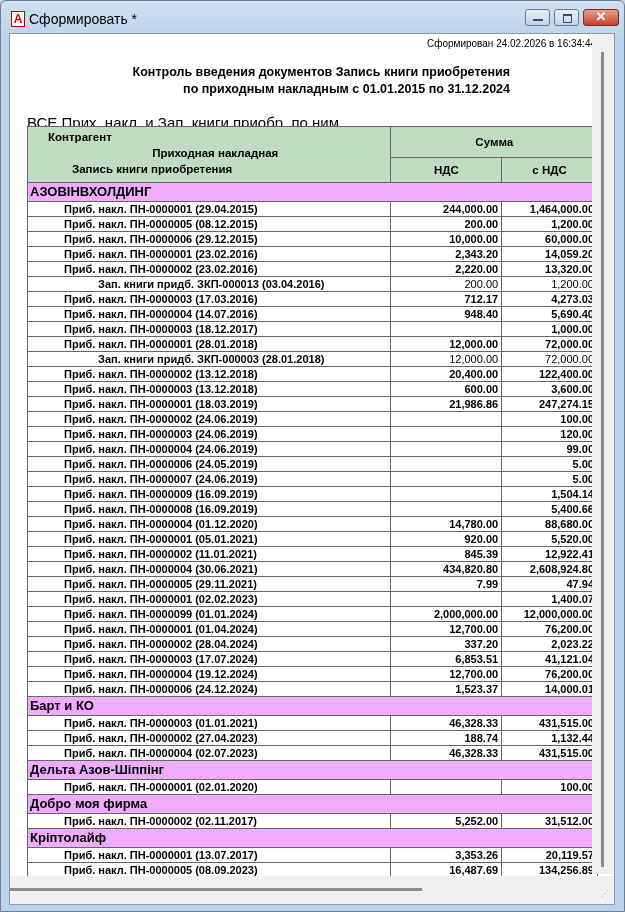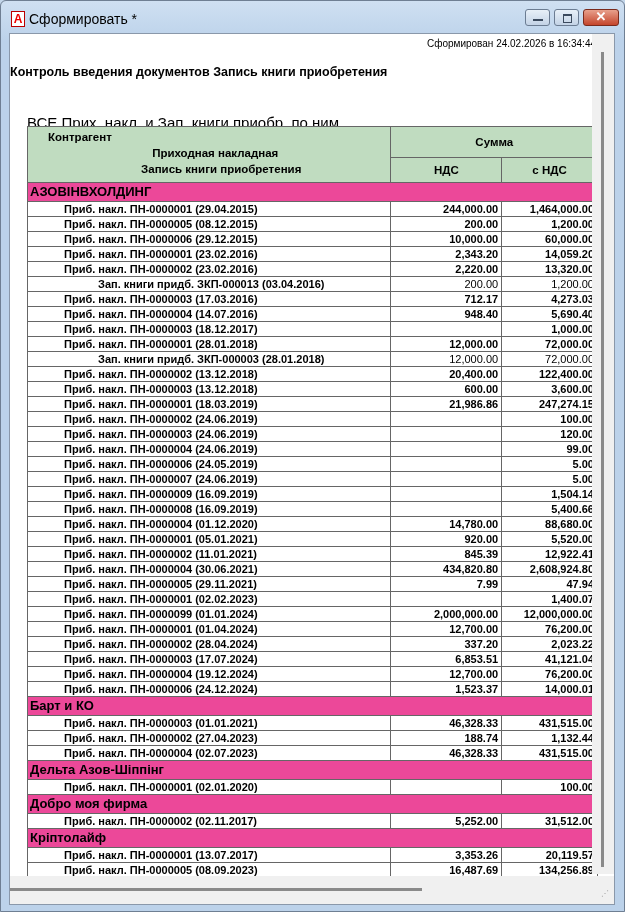--- a/index.html
+++ b/index.html
@@ -40,36 +40,36 @@
     background:#fff; border:1px solid #8a98aa; overflow:hidden;
   }
   .vscroll-track { position:absolute; right:0; top:0; width:22px; height:840px; background:#f0f0f0; }
   .vscroll-thumb { position:absolute; left:9px; top:18px; width:3px; height:815px; background:#8a8a8a; }
   .hscroll-track { position:absolute; left:0; bottom:0; width:604px; height:28px; background:#f0f0f0; }
   .hscroll-thumb { position:absolute; left:0; top:12px; width:412px; height:3px; background:#8a8a8a; }
   .grip { position:absolute; right:3px; bottom:3px; width:10px; height:10px; color:#999; font-size:8px; line-height:5px; }
 
   .generated { position:absolute; right:18px; top:4px; font-size:10px; color:#000; }
   .report-title {
-    position:absolute; left:0; width:500px; top:30px; text-align:left;
+    position:absolute; left:0; width:500px; top:30px; text-align:right;
     font-weight:bold; font-size:12.5px; line-height:17px; color:#000;
   }
   .subtitle { position:absolute; left:17px; top:80px; font-size:15px; color:#000; }
 
   table.rep {
     position:absolute; left:17px; top:92px; width:571px;
     border-collapse:collapse; font-size:11px; color:#000;
   }
   table.rep td { border:1px solid #666; padding:0 3px; height:14px; line-height:14px; white-space:nowrap; }
   table.rep .hdr td { background:#c0dcc0; font-weight:bold; font-size:11.5px; }
   .hdr-left { vertical-align:top; padding:2px 20px !important; line-height:16px !important; }
   .hdr-left div:nth-child(2){ padding-left:12px;text-align:center; }
-  .hdr-left div:nth-child(3){ padding-left:24px;text-align:center; }
+  .hdr-left div:nth-child(3){ padding-left:24px; }
   .hdr-center { text-align:center;margin-top:40px; }
-  tr.group td { background:#ec4899; font-weight:bold; font-size:13px; height:18px; line-height:18px; padding-left:2px; }
+  tr.group td { background:#f0abfc; font-weight:bold; font-size:13px; height:18px; line-height:18px; padding-left:2px; }
   tr.doc td.name { padding-left:36px; font-weight:bold; }
   tr.doc td.num { text-align:right; font-weight:bold; }
   tr.sub td.name { padding-left:70px; font-weight:bold; }
   tr.sub td.num { text-align:right; font-weight:normal; }
   col.c1 { width:364px; } col.c2 { width:111px; } col.c3 { width:96px; }
 </style>
 </head>
 <body>
 
 <div class="window">
@@ -84,20 +84,21 @@
       </div>
     <div class="wbtn close">
         <span class="glyph-x">✕</span>
       </div>
   </div>
 
   <div class="client">
     <div class="generated">Сформирован 24.02.2026 в 16:34:44</div>
     <div class="report-title">
       <div>Контроль введения документов Запись книги приобретения</div>
+      <div>по приходным накладным с 01.01.2015 по 31.12.2024</div>
     </div>
     <div class="subtitle">ВСЕ Прих. накл. и Зап. книги приобр. по ним</div>
 
     <table class="rep">
       <colgroup>
           <col class="c1">
           <col class="c2">
           <col class="c3">
         </colgroup>
       <tbody id="tbody">

